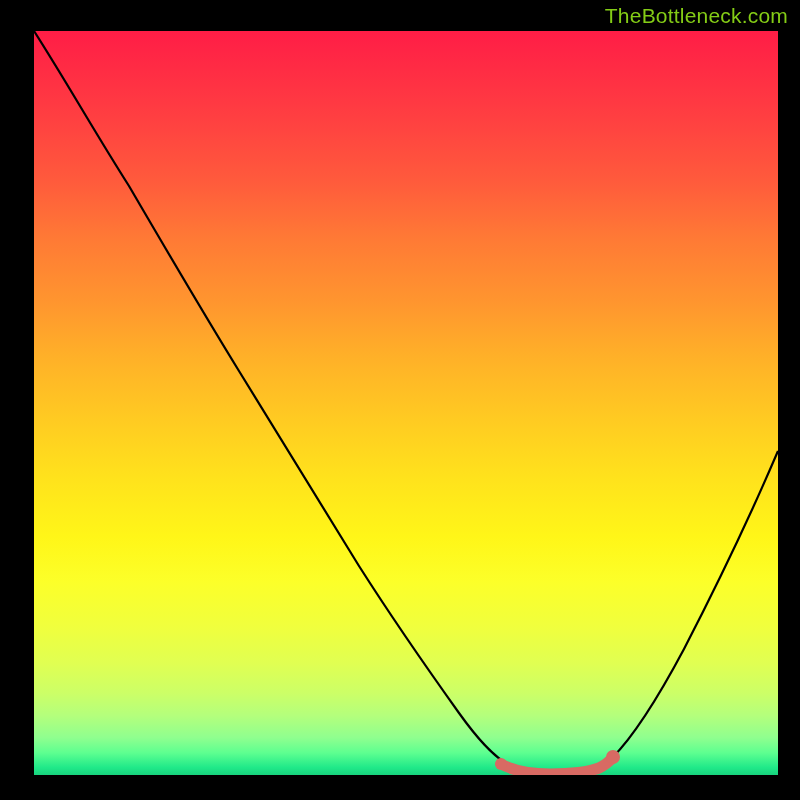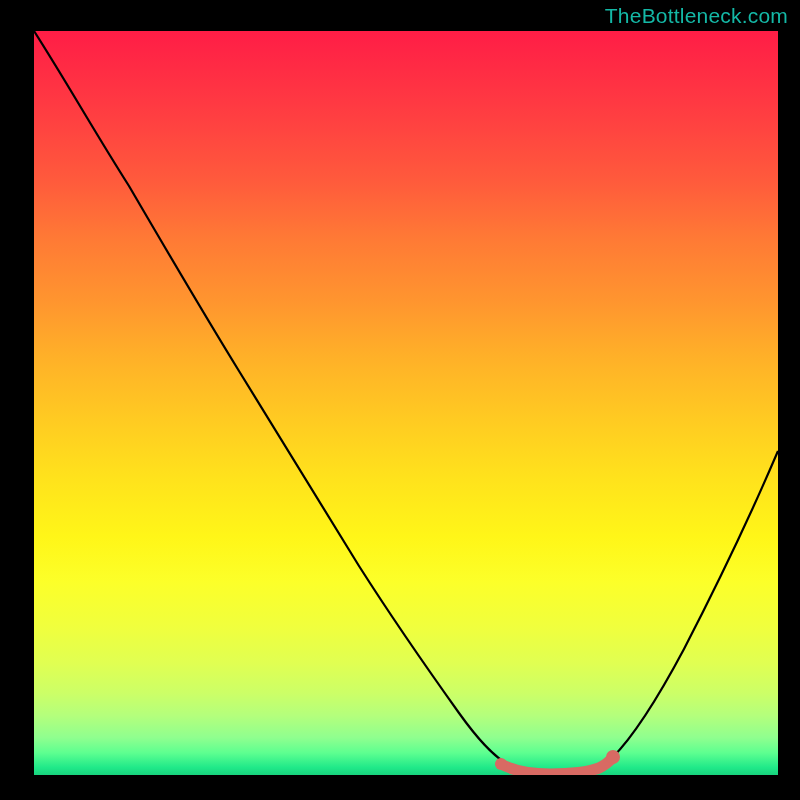--- a/index.html
+++ b/index.html
@@ -14,21 +14,21 @@
   .frame {
     position: relative;
     width: 800px;
     height: 800px;
     background: #000;
   }
   .watermark {
     position: absolute;
     top: 4px;
     right: 12px;
-    color: #14b8a6;
+    color: #84cc16;
     font-size: 21px;
     font-weight: 500;
     letter-spacing: 0.2px;
     z-index: 5;
   }
   .plot-area {
     position: absolute;
     left: 34px;
     top: 31px;
     width: 744px;

